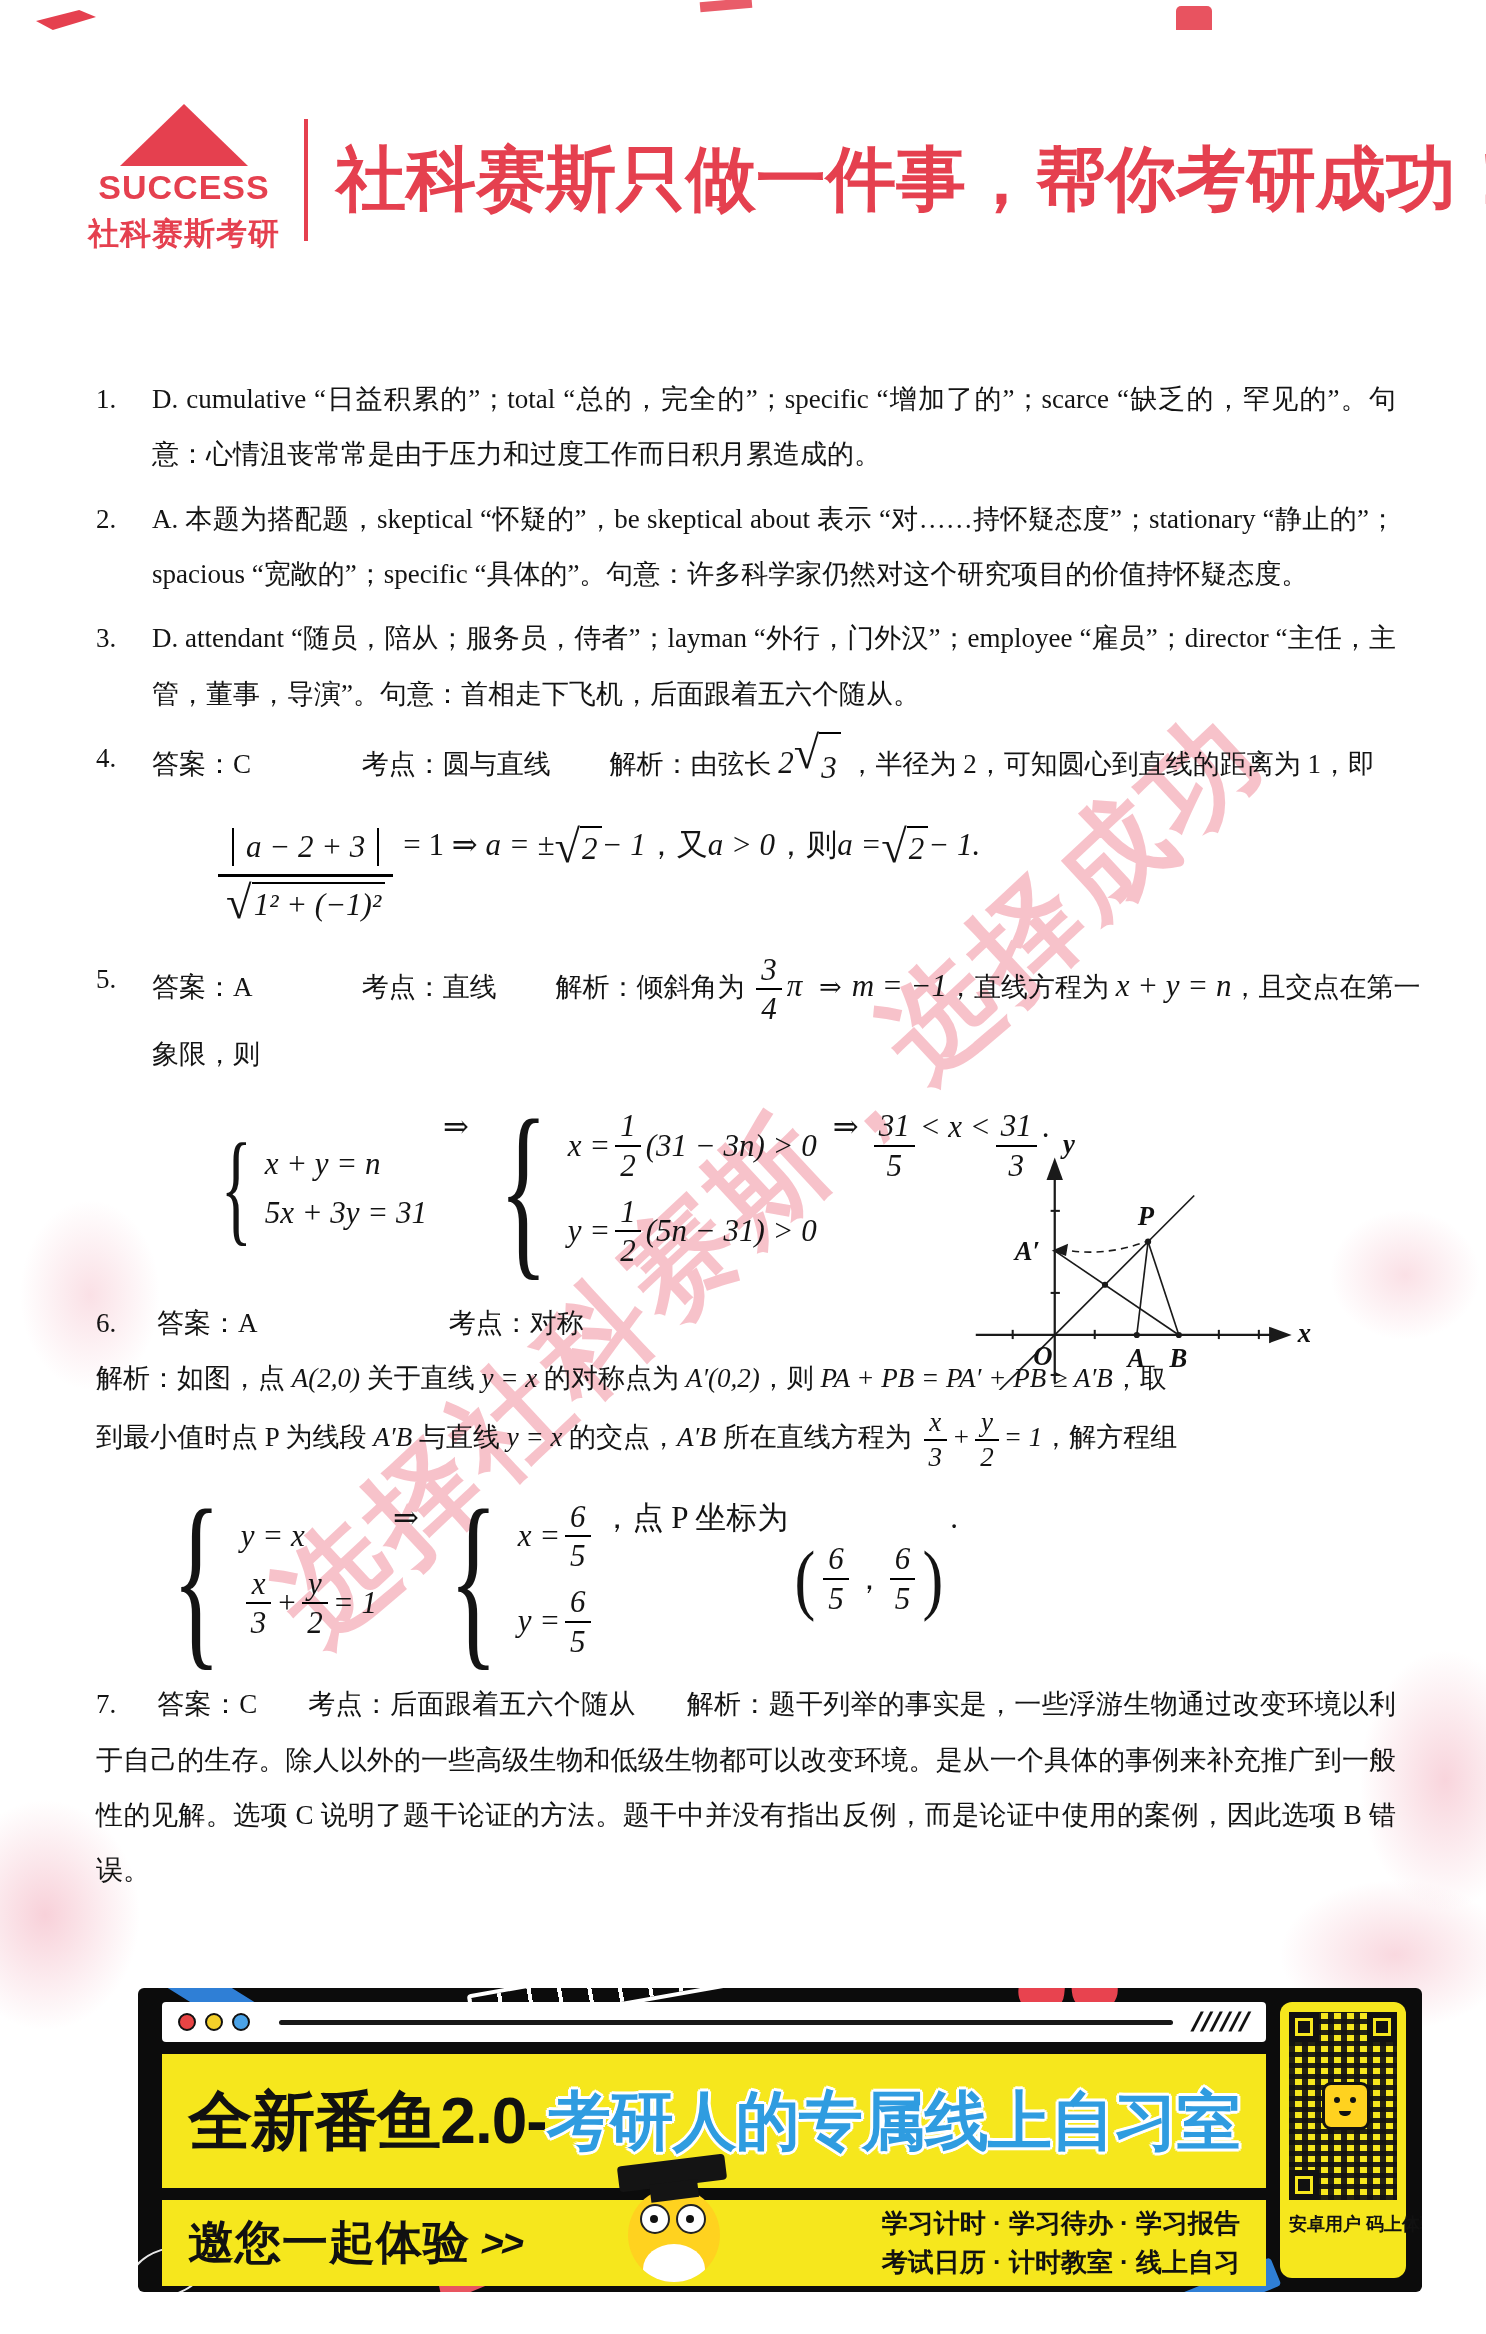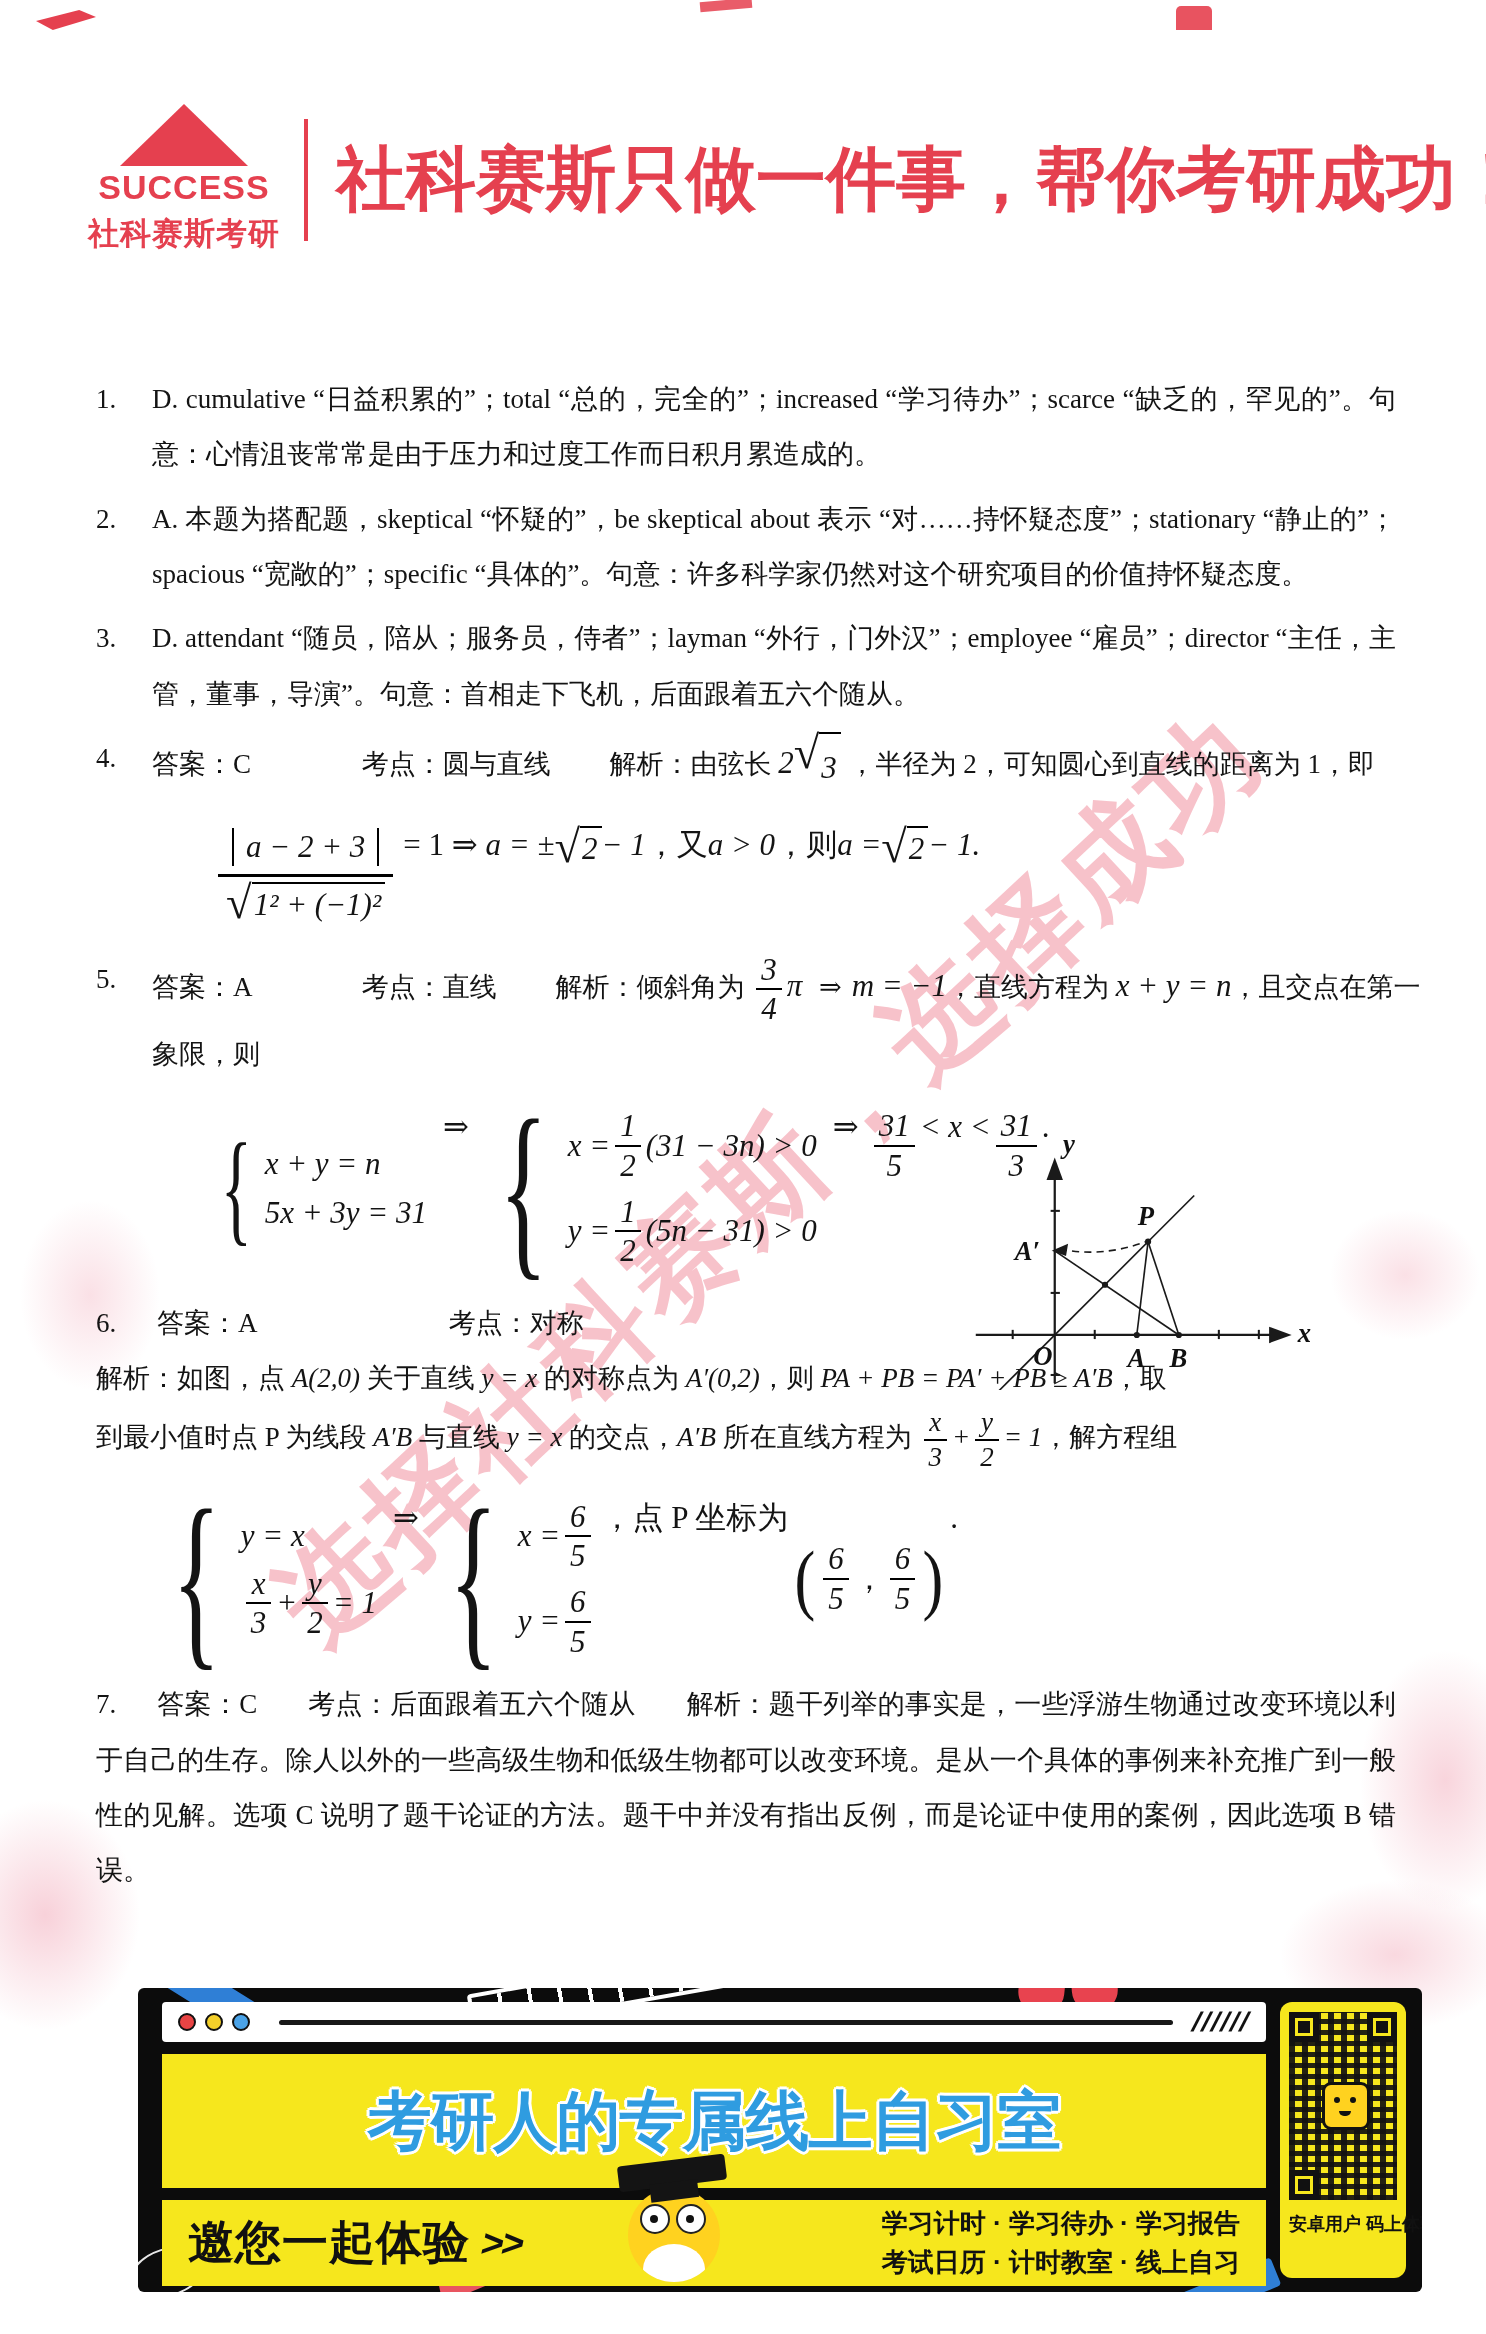--- a/index.html
+++ b/index.html
@@ -138,21 +138,21 @@
     </div>
     <div class="hdr-div"></div>
     <div class="slogan">社科赛斯只做一件事，帮你考研成功！</div>
   </div>
 
 
   <div class="content">
 
     <div class="item">
       <span class="no">1.</span>
-      <div class="bd">D. cumulative “日益积累的”；total “总的，完全的”；increased “学习待办”；scarce “缺乏的，罕见的”。句意：心情沮丧常常是由于压力和过度工作而日积月累造成的。</div>
+      <div class="bd">D. cumulative “日益积累的”；total “总的，完全的”；specific “增加了的”；scarce “缺乏的，罕见的”。句意：心情沮丧常常是由于压力和过度工作而日积月累造成的。</div>
     </div>
 
     <div class="item">
       <span class="no">2.</span>
       <div class="bd">A. 本题为搭配题，skeptical “怀疑的”，be skeptical about 表示 “对……持怀疑态度”；stationary “静止的”；spacious “宽敞的”；specific “具体的”。句意：许多科学家仍然对这个研究项目的价值持怀疑态度。</div>
     </div>
 
     <div class="item">
       <span class="no">3.</span>
       <div class="bd">D. attendant “随员，陪从；服务员，侍者”；layman “外行，门外汉”；employee “雇员”；director “主任，主管，董事，导演”。句意：首相走下飞机，后面跟着五六个随从。</div>
@@ -390,20 +390,21 @@
 
     <div class="b-left">
       <div class="bar">
         <span class="dot d1"></span>
         <span class="dot d2"></span>
         <span class="dot d3"></span>
         <span class="line"></span>
         <span class="slashes">//////</span>
       </div>
       <div class="headline">
+        <span class="hl-black">全新番鱼2.0-</span>
           <span class="hl-blue">考研人的专属线上自习室</span>
       </div>
       <div class="subrow">
         <span class="invite">邀您一起体验</span>
         <span class="arr">&gt;&gt;</span>
         <div class="mascot">
           <div class="m-cap"></div>
           <div class="m-head"></div>
           <div class="m-eye e1"></div>
           <div class="m-eye e2"></div>

